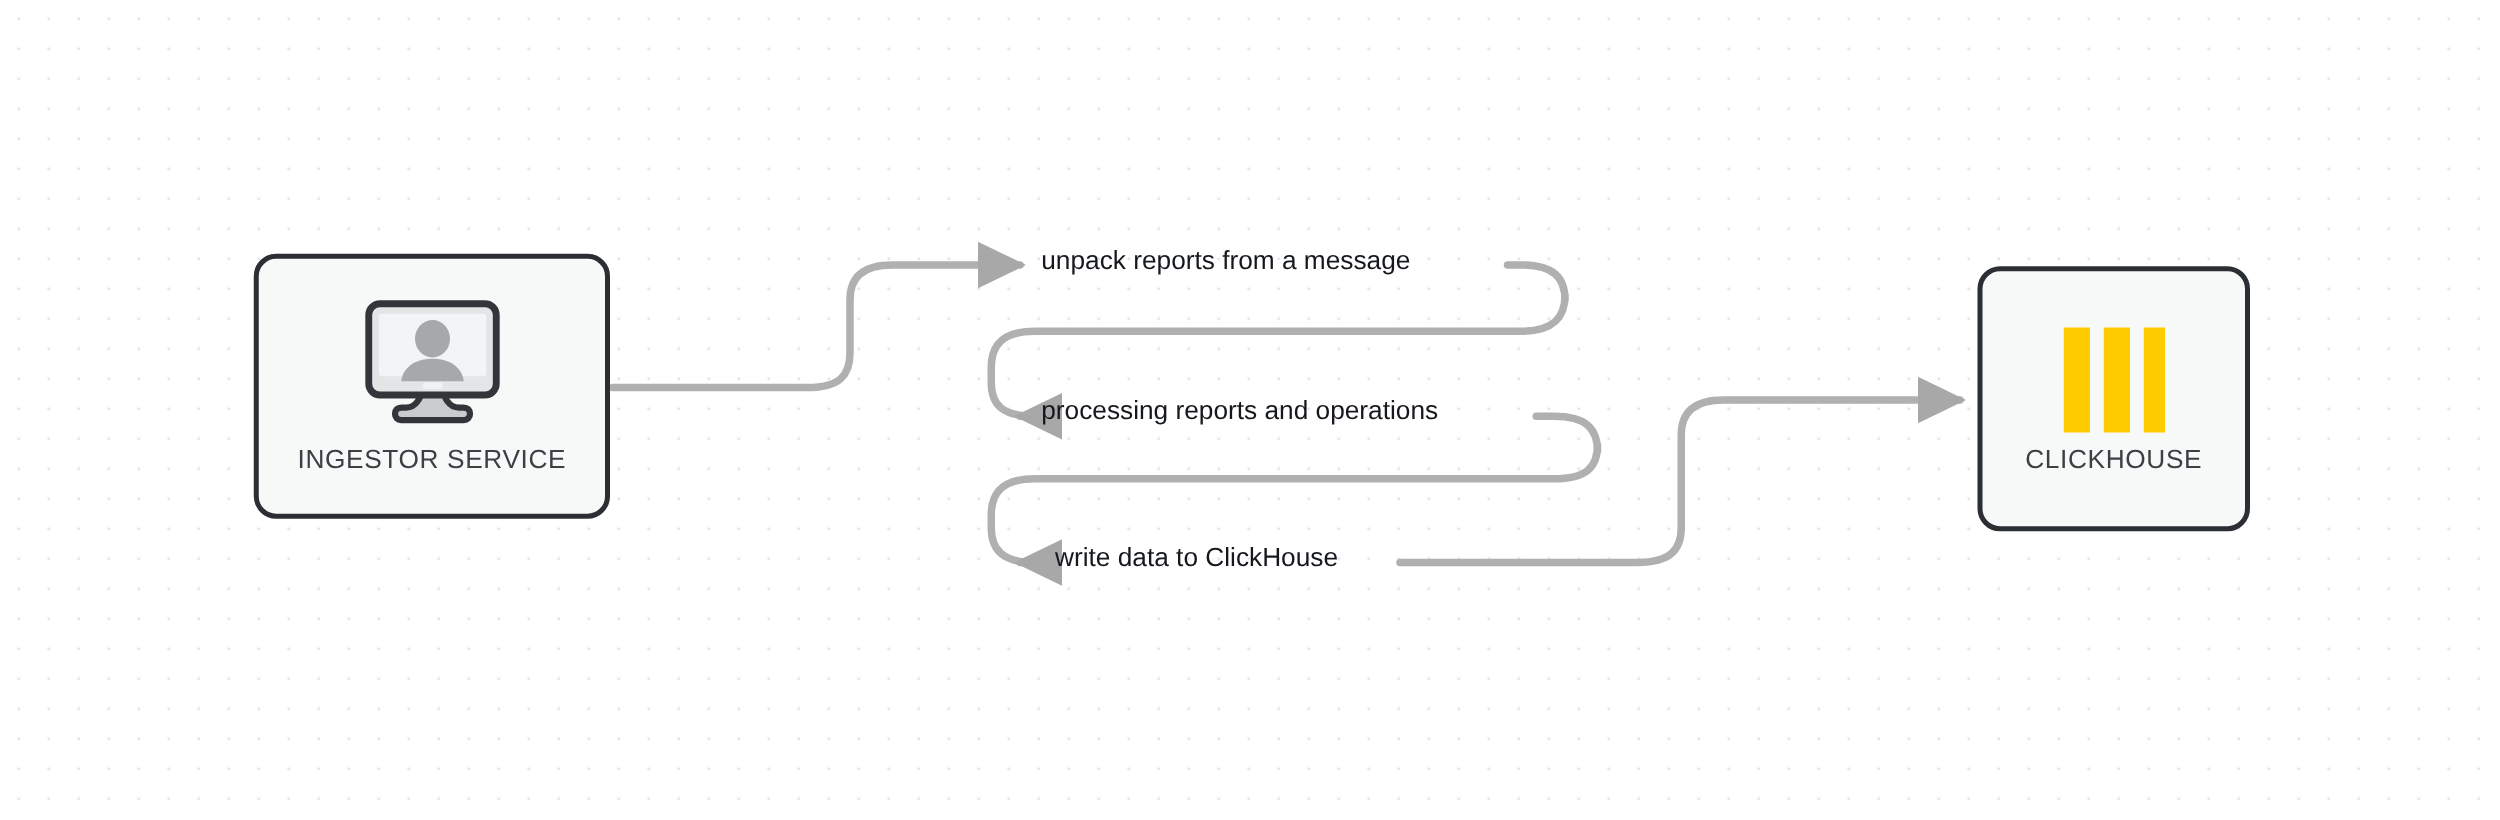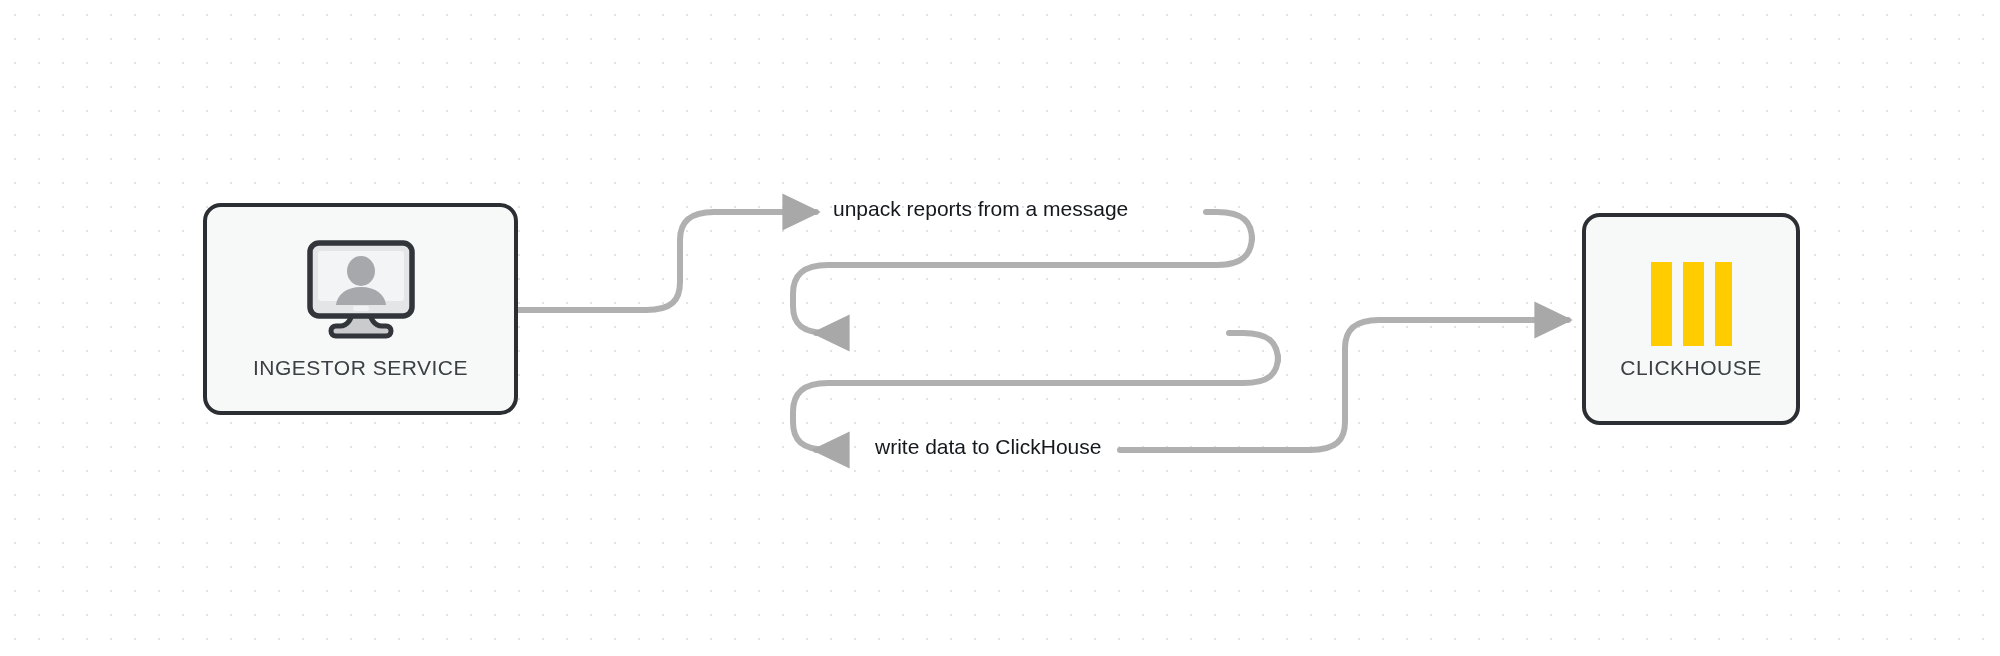--- a/index.html
+++ b/index.html
@@ -37,21 +37,21 @@
     border: 4px solid #2b2f33;
     border-radius: 18px;
     display: flex;
     flex-direction: column;
     align-items: center;
     justify-content: center;
   }
   #node-ingestor {
     left: 203px;
     top: 203px;
-    width: 315px;
+    width: 285px;
     height: 212px;
   }
   #node-clickhouse {
     left: 1582px;
     top: 213px;
     width: 218px;
     height: 212px;
   }
   .node-label {
     font-size: 21px;
@@ -69,21 +69,21 @@
   .edge-label {
     position: absolute;
     font-size: 21px;
     color: #15181c;
     white-space: nowrap;
     background: transparent;
     line-height: 1;
   }
   #edge-label-0 { left: 833px; top: 198px; }
   #edge-label-1 { left: 833px; top: 318px; }
-  #edge-label-2 { left: 875px; top: 436px; }
+  #edge-label-2 { left: 844px; top: 436px; }
 </style>
 </head>
 <body>
 
 <div id="canvas">
 
   <svg id="edge-layer" viewBox="0 0 2000 656" xmlns="http://www.w3.org/2000/svg">
     <defs>
       <marker id="arrowhead" markerWidth="7" markerHeight="7" refX="5.6" refY="3.5" orient="auto" markerUnits="strokeWidth">
         <path d="M 0 0.4 L 6.4 3.5 L 0 6.6 z" fill="#a8a8a8"></path>
@@ -125,20 +125,21 @@
                L 1310 450
                C 1336 450 1345 440 1345 422
                L 1345 348
                C 1345 330 1355 320 1379 320
                L 1568 320" marker-end="url(#arrowhead)"></path>
     </g>
   </svg>
 
   <div class="edge-label" id="edge-label-0">unpack reports from a message</div>
 
+  <div class="edge-label" id="edge-label-1">processing reports and operations</div>
 
   <div class="edge-label" id="edge-label-2">write data to ClickHouse</div>
 
   <div class="node" id="node-ingestor">
     <span class="icon-wrap">
       <svg class="icon-monitor" viewBox="0 0 116 104" xmlns="http://www.w3.org/2000/svg">
         <path d="M 37 88 C 45 88 49 80 50 72 L 66 72 C 67 80 71 88 79 88 L 83 88
                  C 86 88 88 90 88 93 C 88 96 86 98 83 98 L 33 98
                  C 30 98 28 96 28 93 C 28 90 30 88 33 88 Z" fill="#c9cbcd" stroke="#32363b" stroke-width="5" stroke-linejoin="round"></path>
         <rect x="7" y="5" width="102" height="73" rx="9" ry="9" fill="#e3e5e7" stroke="#32363b" stroke-width="5.5"></rect>

